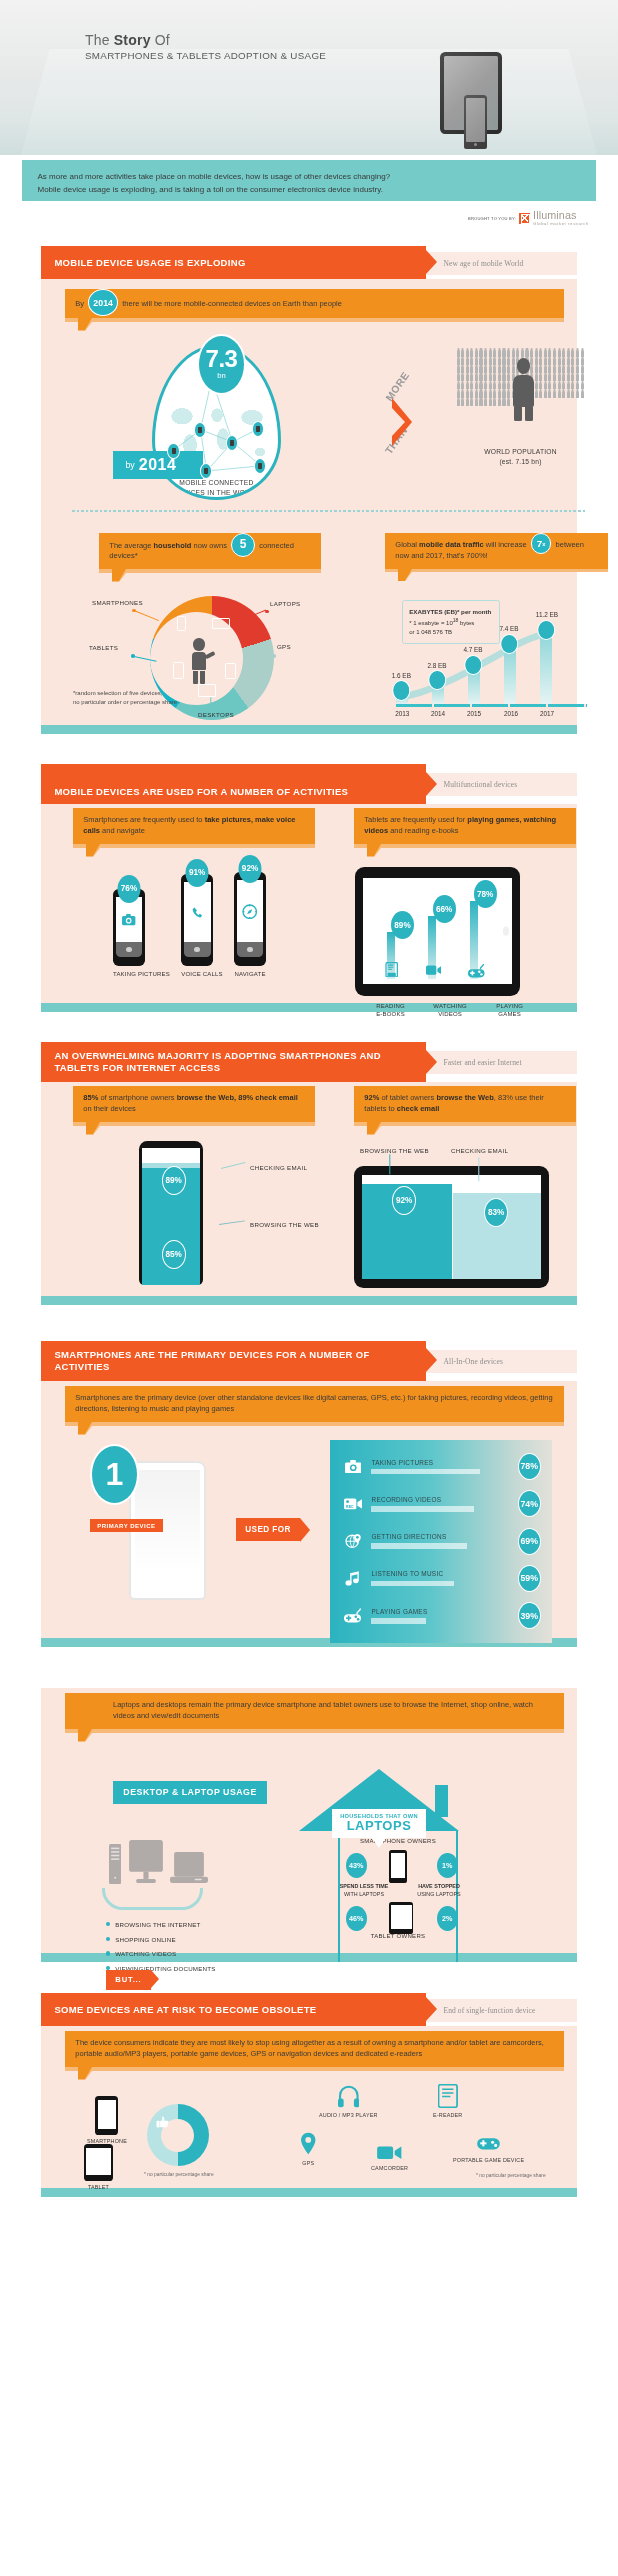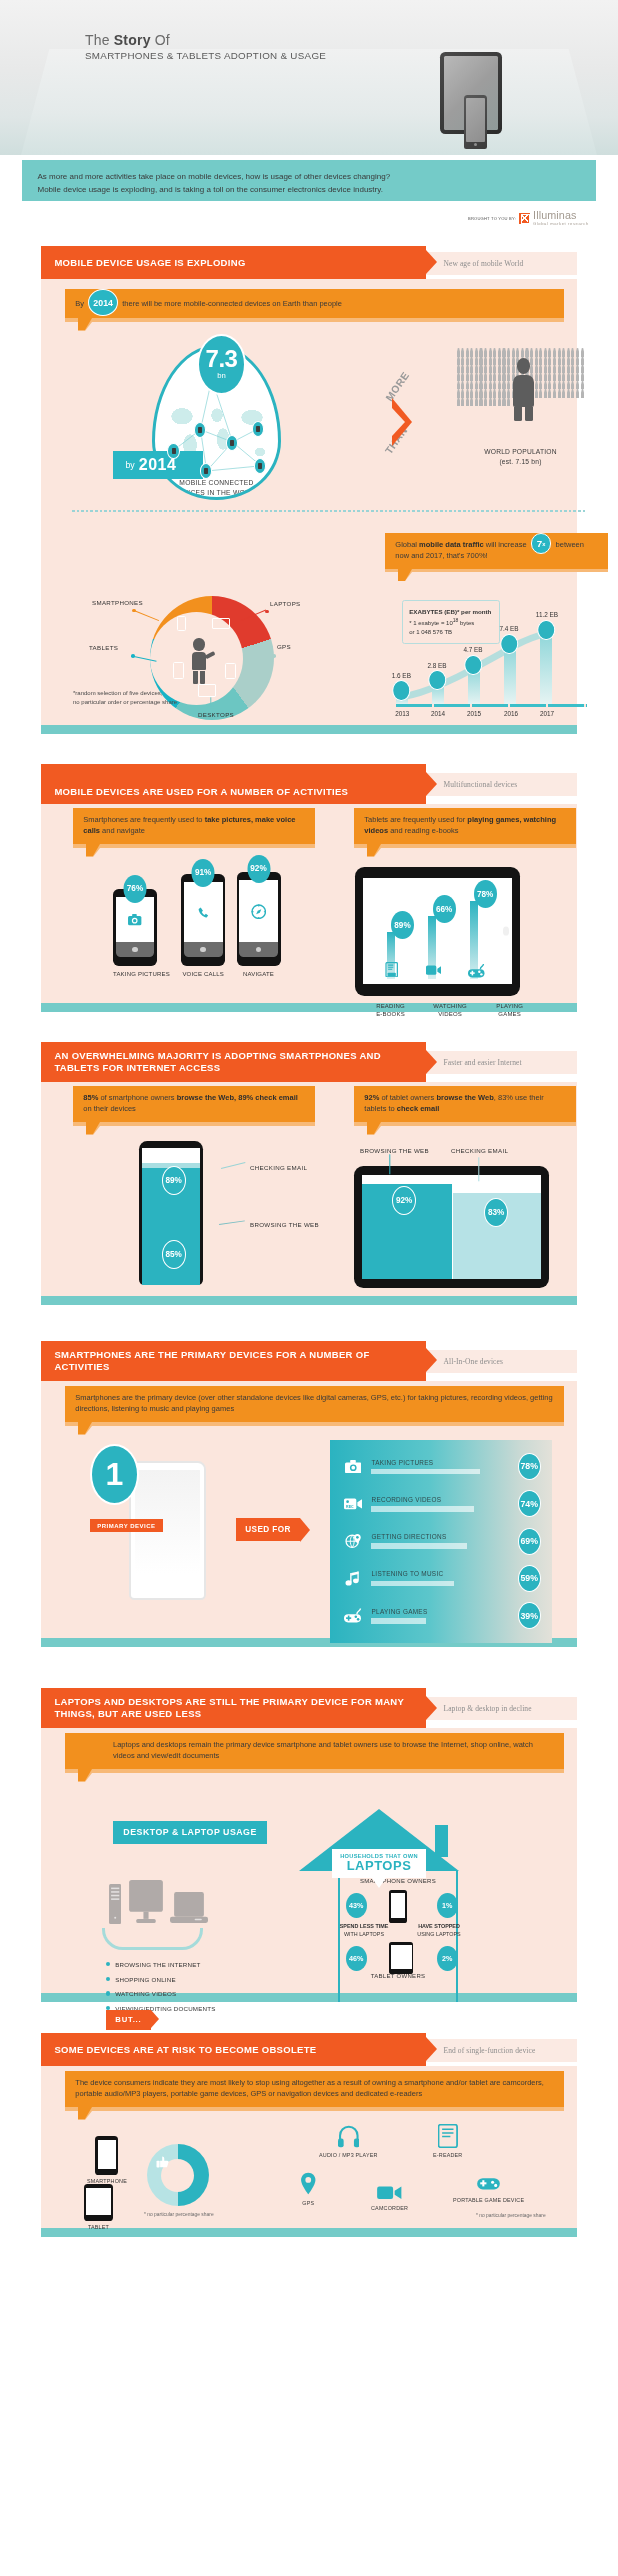--- a/index.html
+++ b/index.html
@@ -295,21 +295,21 @@
     position:absolute; bottom:1px; font-size:6.4px; color:#333; transform:translateX(-50%);
   }
   .cline { position:absolute; left:0; top:0; width:206px; height:88px; }
 
   
   .two-callouts { position:relative; height:44px;border-radius:19px; }
   .two-callouts .c-left { position:absolute; left:32px; top:4.1px; width:242px; }
   .two-callouts .c-right { position:absolute; left:313px; top:4.1px; width:222px; }
 
   .phone-card {
-    position:relative; width:44px; background:#131313;
+    position:relative; width:32px; background:#131313;
     border-radius:5.7px; padding:8.2px 2.6px 0;
   }
   .phone-card .scr { background:#fff; width:100%; display:flex; align-items:center; justify-content:center; }
   .phone-card .chin { height:14.4px; background:#6c6c6c; border-radius:0 0 4.6px 4.6px; display:flex; align-items:center; justify-content:center; }
   .phone-card .chin i { width:5.7px;height:5.7px;border-radius:50%;background:#cfcfcf;display:block; }
   .pct-bubble {
     position:absolute; width:23px; height:28px; border-radius:50%;
     background:#2bb3c0; color:#fff; display:flex; align-items:center; justify-content:center;
     font-size:8.2px; font-weight:bold; z-index:5; left:50%; transform:translateX(-50%);
   }
@@ -727,20 +727,31 @@
             </div>
         </div>
         <div class="pop-cap">
           <div>WORLD POPULATION</div>
           <div>(est. 7.15 bn)</div>
         </div>
         <div class="dotted-div"></div>
       </div>
 
       <div class="s1b">
+        <div class="hh-callout">
+          <div class="callout">
+            <span>The average</span>
+            <b>household</b>
+            <span>now owns</span>
+            <span class="pill">5</span>
+            <span>connected devices*</span>
+            <span class="tail"></span>
+            <span class="tail2"></span>
+          </div>
+        </div>
 
         <div class="traffic-callout">
           <div class="callout">
             <span>Global</span>
             <b>mobile data traffic</b>
             <span>will increase</span>
             <span class="pill" style="min-width:20.6px;height:20.6px;font-size:9.8px;">
                 <span>7</span>
                 <sup style="font-size:5.7px">x</sup>
               </span>
@@ -1135,29 +1146,20 @@
               <span class="act-track" style="display:block;width:39%"></span>
             </span>
             <span class="act-pct">39%</span>
           </div>
         </div>
       </div>
       <div class="panel-footer"></div>
     </div>
 
     <div style="height:41px"></div>
-    <div class="sec-head" style="height:40px">
-      <div class="sec-head-tag" style="top:9.3px">
-        <span>Laptop &amp; desktop in decline</span>
-      </div>
-      <div class="sec-head-bar" style="height:40px">
-        <h2>LAPTOPS AND DESKTOPS ARE STILL THE PRIMARY DEVICE FOR MANY THINGS, BUT ARE USED LESS</h2>
-      </div>
-      <div class="sec-head-arrow" style="top:7.7px"></div>
-    </div>
 
     <div class="panel" style="margin:0 19px;width:536px;">
       <div style="position:relative;padding-top:5.2px">
         <div class="callout" style="margin:0 13px 8px 24px;padding-left:48px;">
           <span>Laptops and desktops remain the primary device smartphone and tablet owners use to browse the Internet, shop online, watch videos and view/edit documents</span>
           <span class="tail"></span>
           <span class="tail2"></span>
         </div>
       </div>
 

